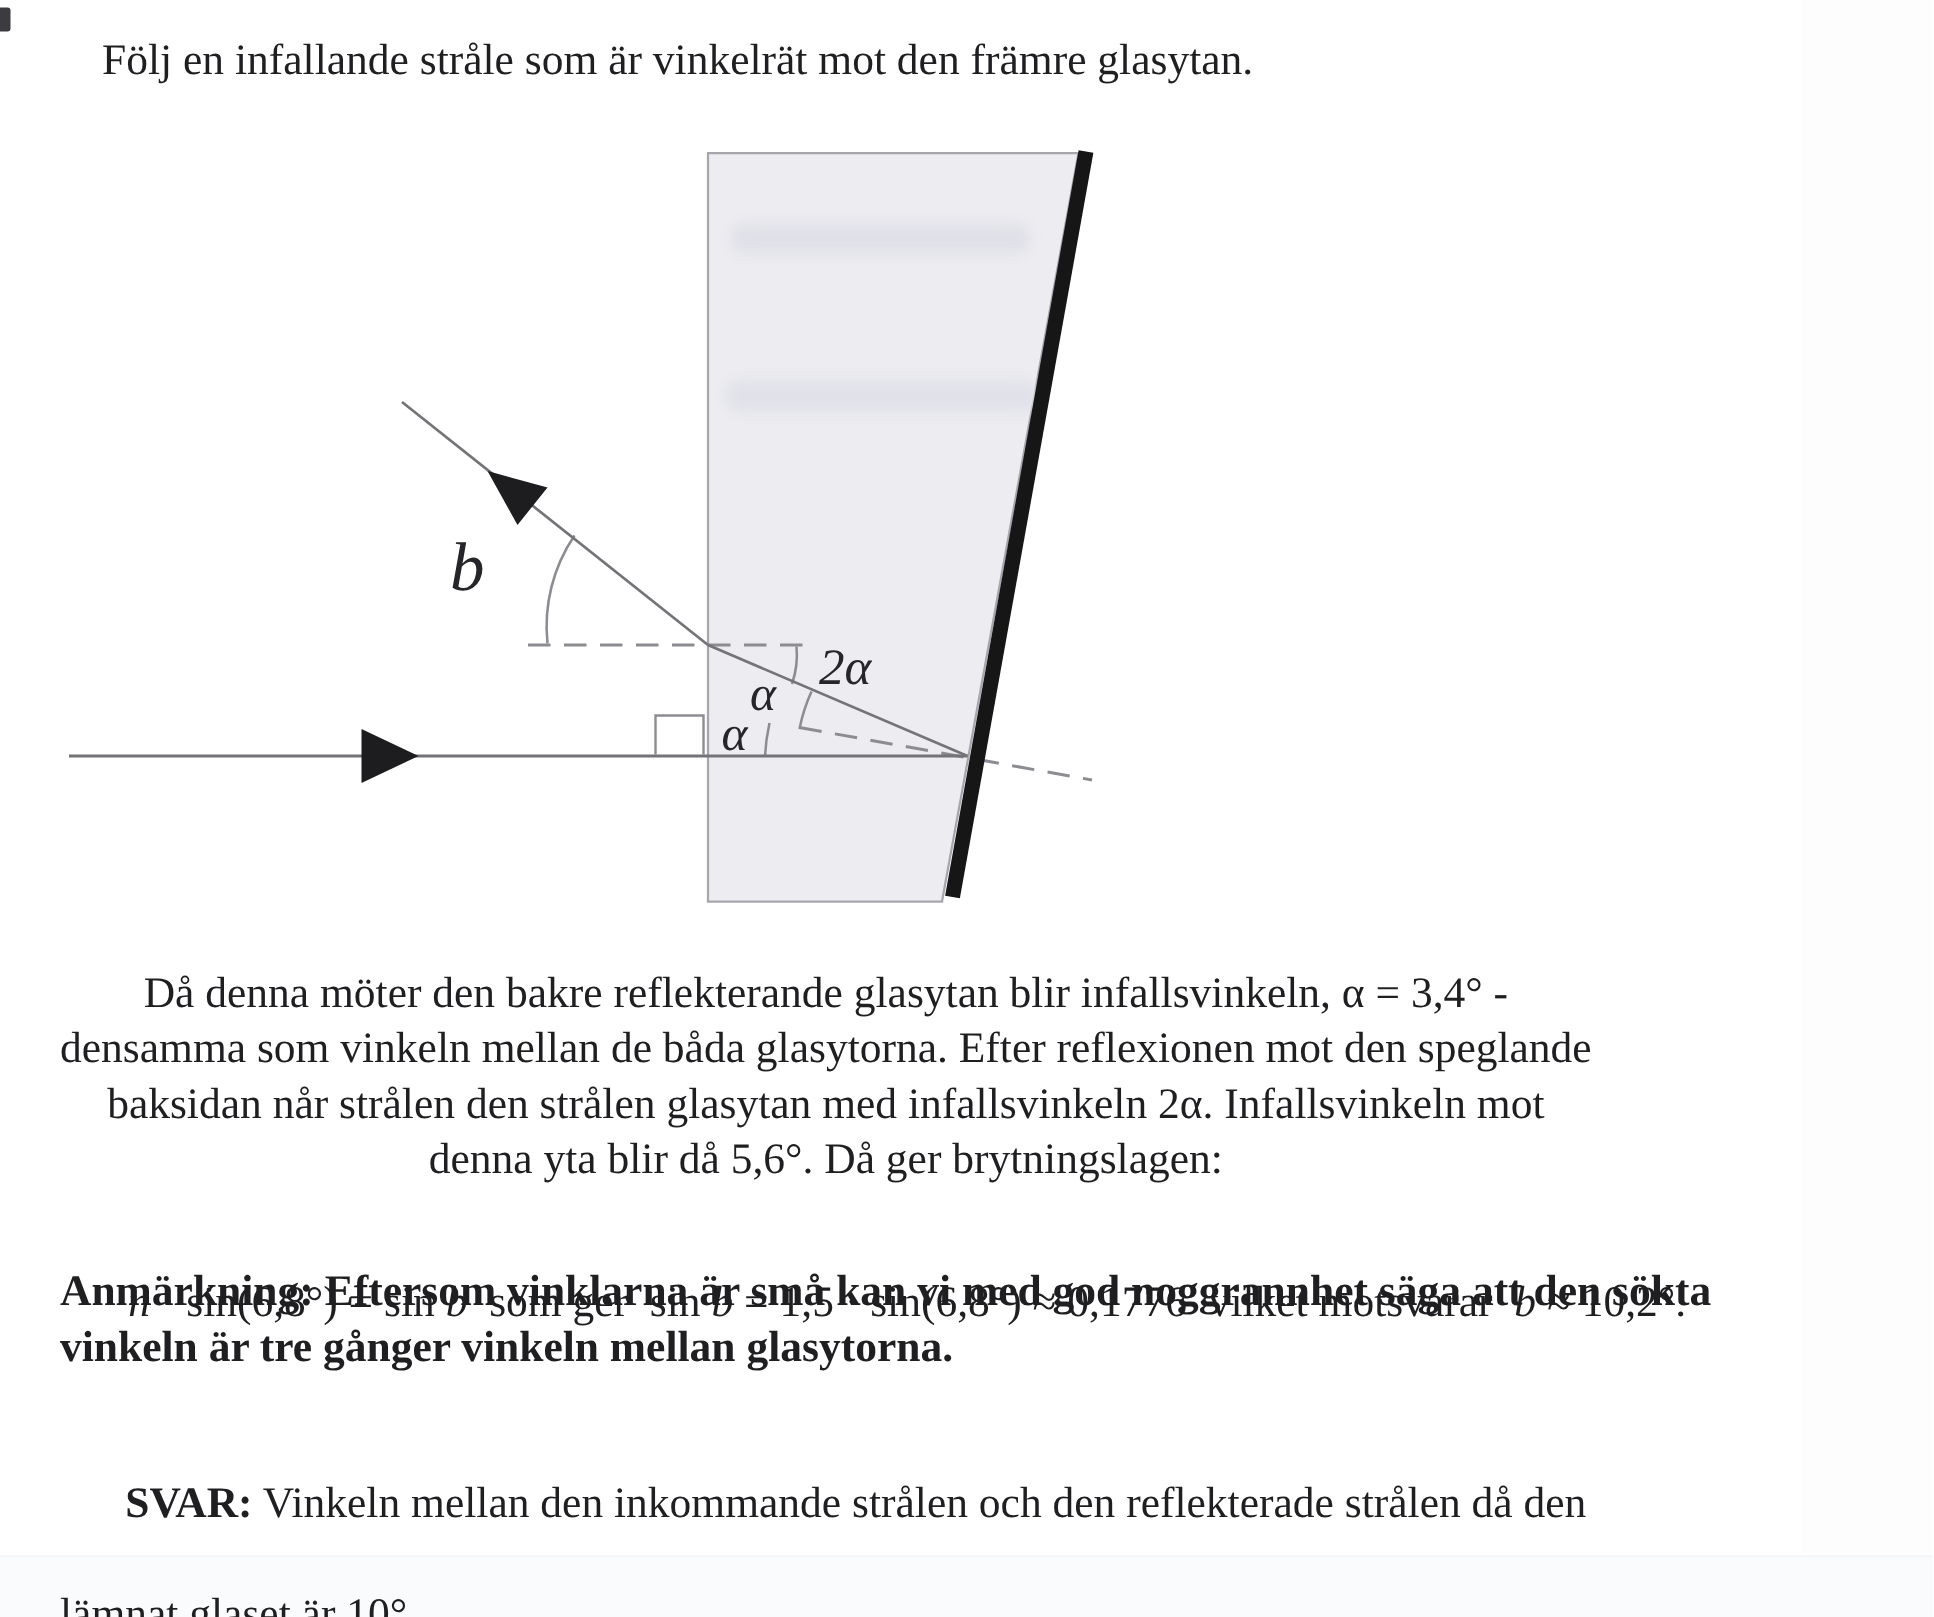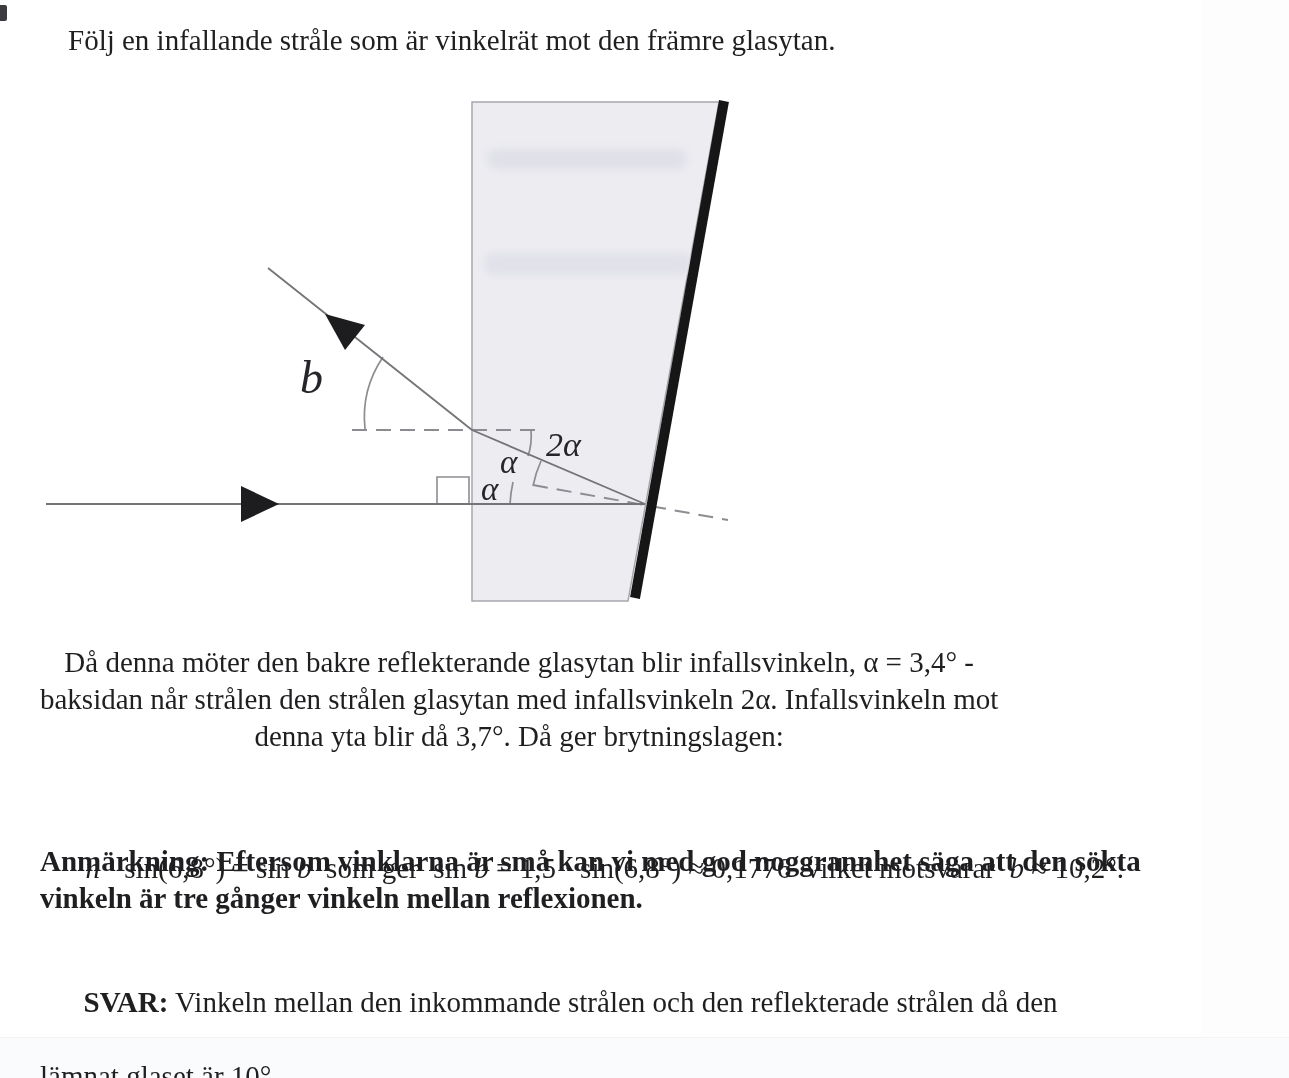--- a/index.html
+++ b/index.html
@@ -85,33 +85,34 @@
     <line x1="724" y1="101" x2="635" y2="598" stroke-width="10" stroke="#161617"></line>
 
     <text x="300" y="393" class="lbl lbl-b">b</text>
     <text x="546" y="456" class="lbl lbl-2a">2α</text>
     <text x="500" y="473" class="lbl lbl-a">α</text>
     <text x="481" y="500" class="lbl lbl-a">α</text>
   </svg>
 
   <div class="p1-block">
     <div class="tline">Då denna möter den bakre reflekterande glasytan blir infallsvinkeln, α = 3,4° -</div>
+    <div class="tline">densamma som vinkeln mellan de båda glasytorna. Efter reflexionen mot den speglande</div>
     <div class="tline">baksidan når strålen den strålen glasytan med infallsvinkeln 2α. Infallsvinkeln mot</div>
-    <div class="tline">denna yta blir då 3,7°. Då ger brytningslagen:</div>
+    <div class="tline">denna yta blir då 5,6°. Då ger brytningslagen:</div>
   </div>
 
   <div class="formula-block">
     <div class="tline">
       <span class="it">n</span><span> · sin(6,8°) = sin </span><span class="it">b</span><span>  som ger  sin </span><span class="it">b</span><span> = 1,5 · sin(6,8°) ≈ 0,1776  vilket motsvarar  </span><span class="it">b</span><span> ≈ 10,2°.</span>
     </div>
   </div>
 
   <div class="p2-block">
     <div class="tline">Anmärkning: Eftersom vinklarna är små kan vi med god noggrannhet säga att den sökta</div>
-    <div class="tline">vinkeln är tre gånger vinkeln mellan reflexionen.</div>
+    <div class="tline">vinkeln är tre gånger vinkeln mellan glasytorna.</div>
   </div>
 
   <div class="svar-block">
     <div class="tline">
       <span class="bold">SVAR:</span><span> Vinkeln mellan den inkommande strålen och den reflekterade strålen då den</span>
     </div>
     <div class="tline">lämnat glaset är 10°.</div>
   </div>
 
 </div>

